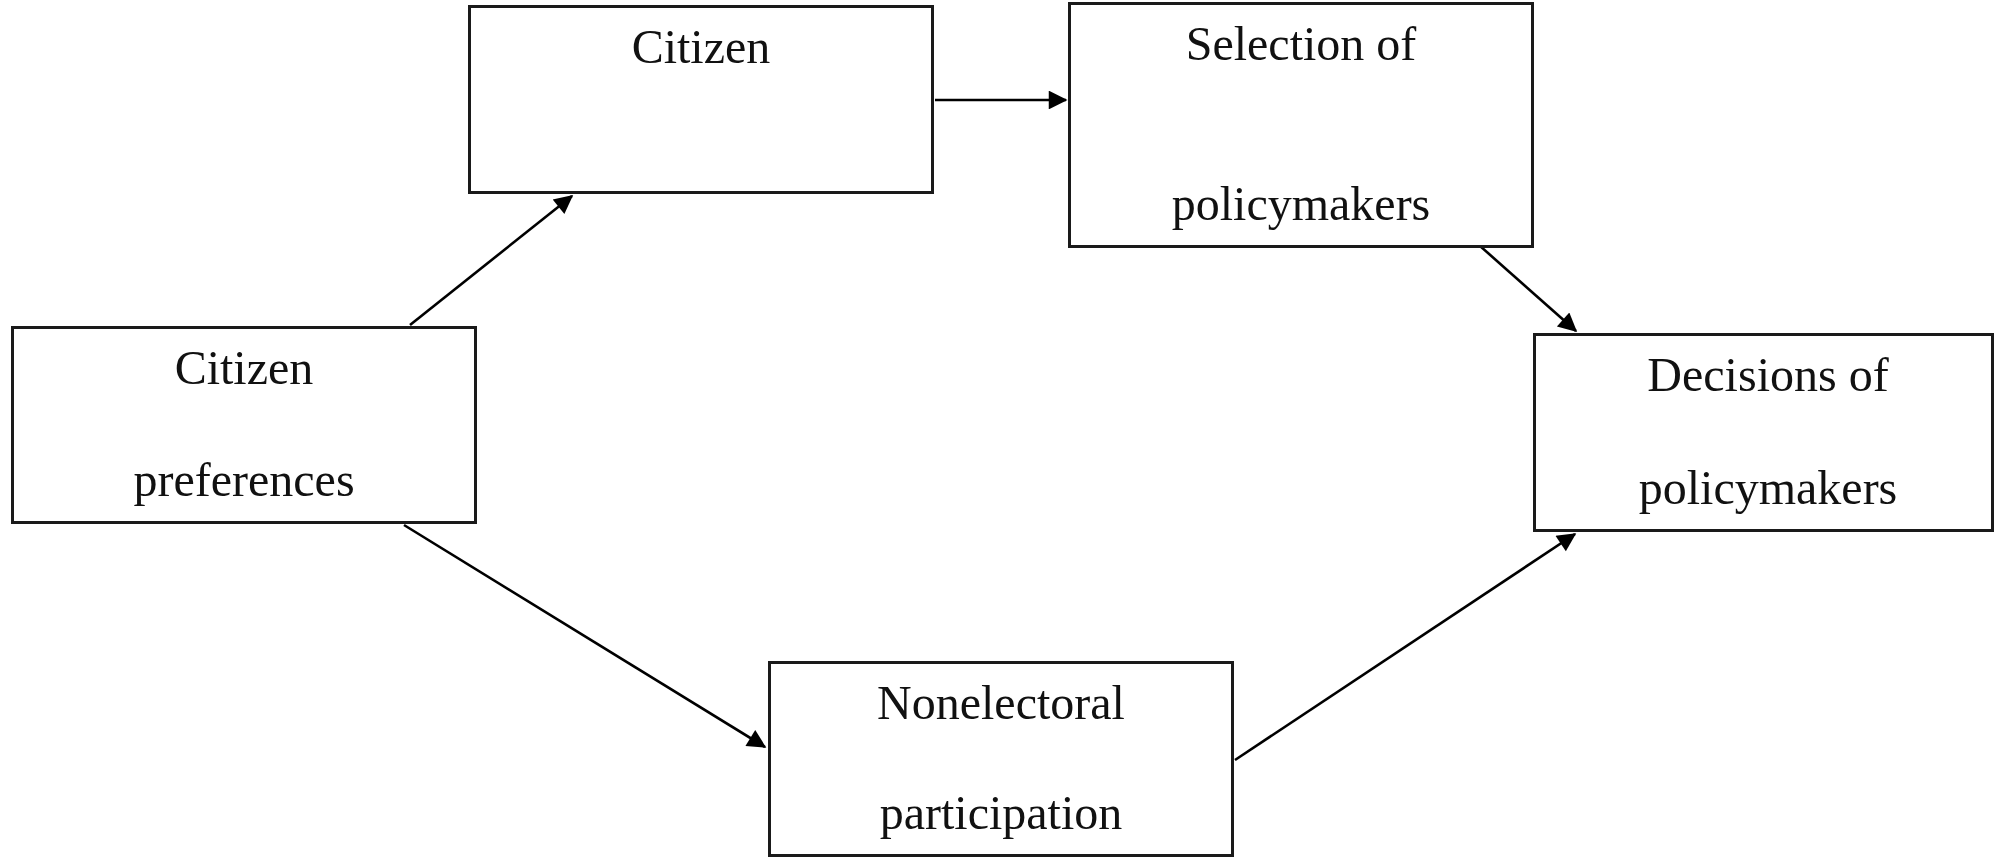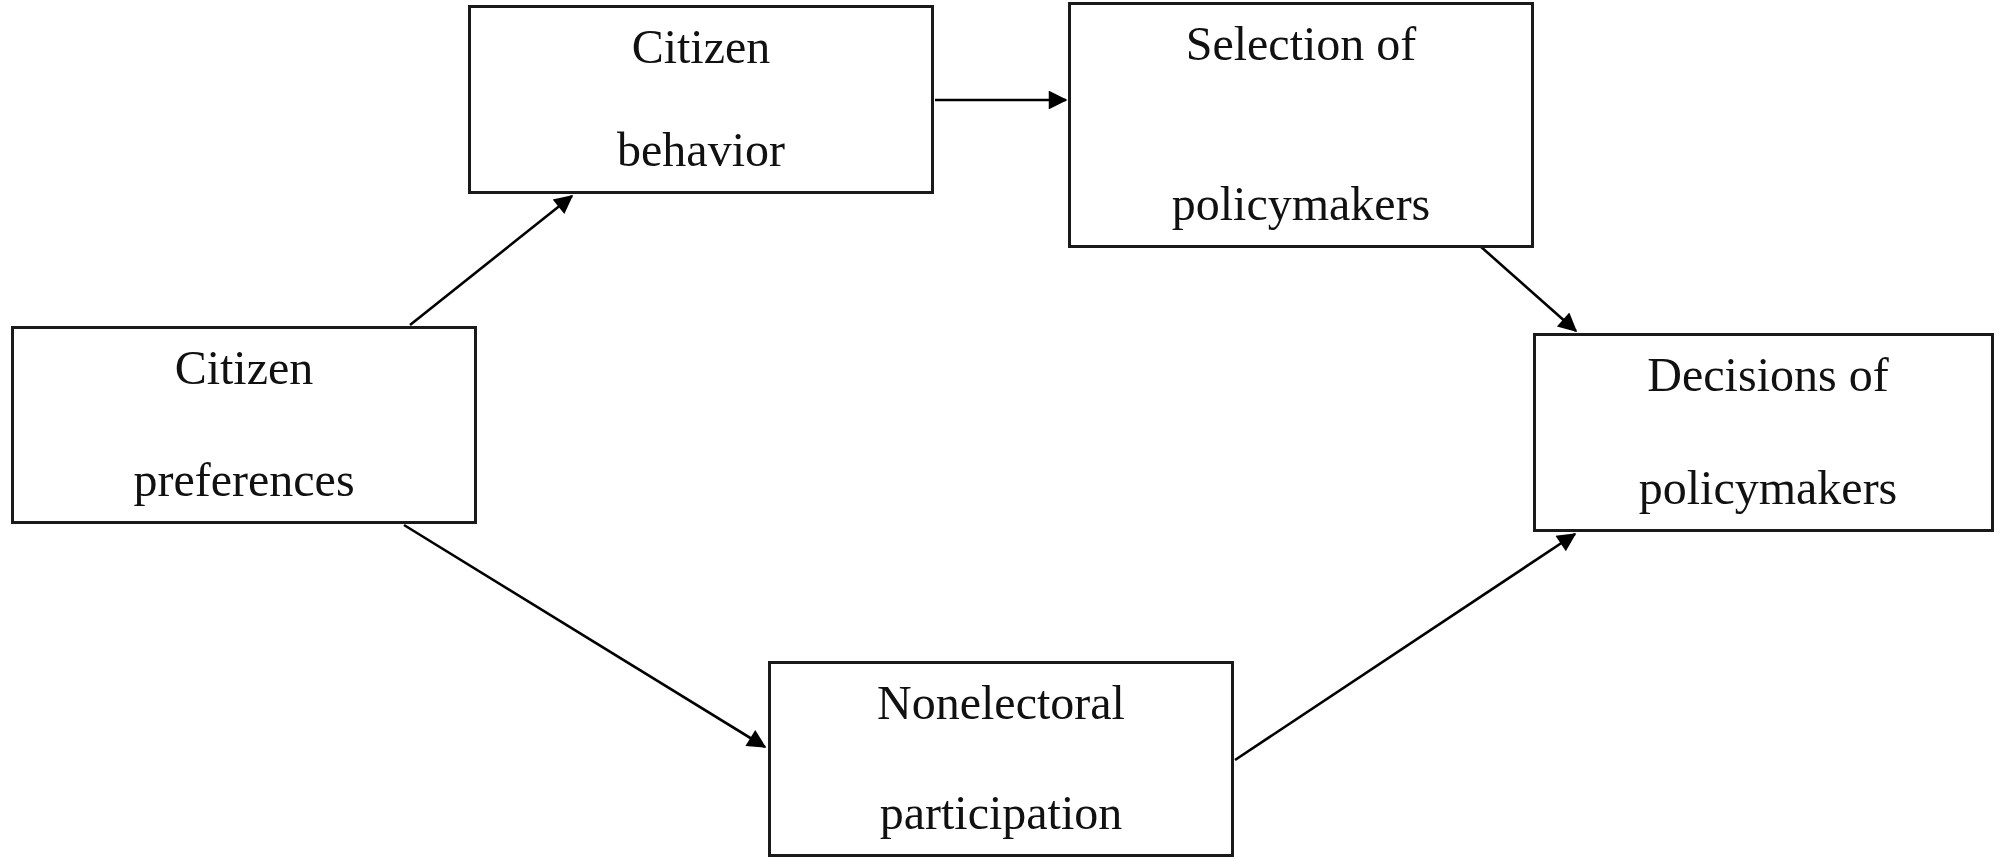--- a/index.html
+++ b/index.html
@@ -64,21 +64,20 @@
     <line x1="1235" y1="760" x2="1575" y2="534" stroke="#000000" stroke-width="2.6" marker-end="url(#arrowhead)"></line>
   </svg>
 
   <div class="node" id="node-citizen">
     <span>Citizen</span>
     <span>preferences</span>
   </div>
 
   <div class="node" id="node-voting">
     <span>Citizen</span>
-    <span>behavior</span>
   </div>
 
   <div class="node" id="node-selection">
     <span>Selection of</span>
     <span>policymakers</span>
   </div>
 
   <div class="node" id="node-decisions">
     <span>Decisions of</span>
     <span>policymakers</span>

